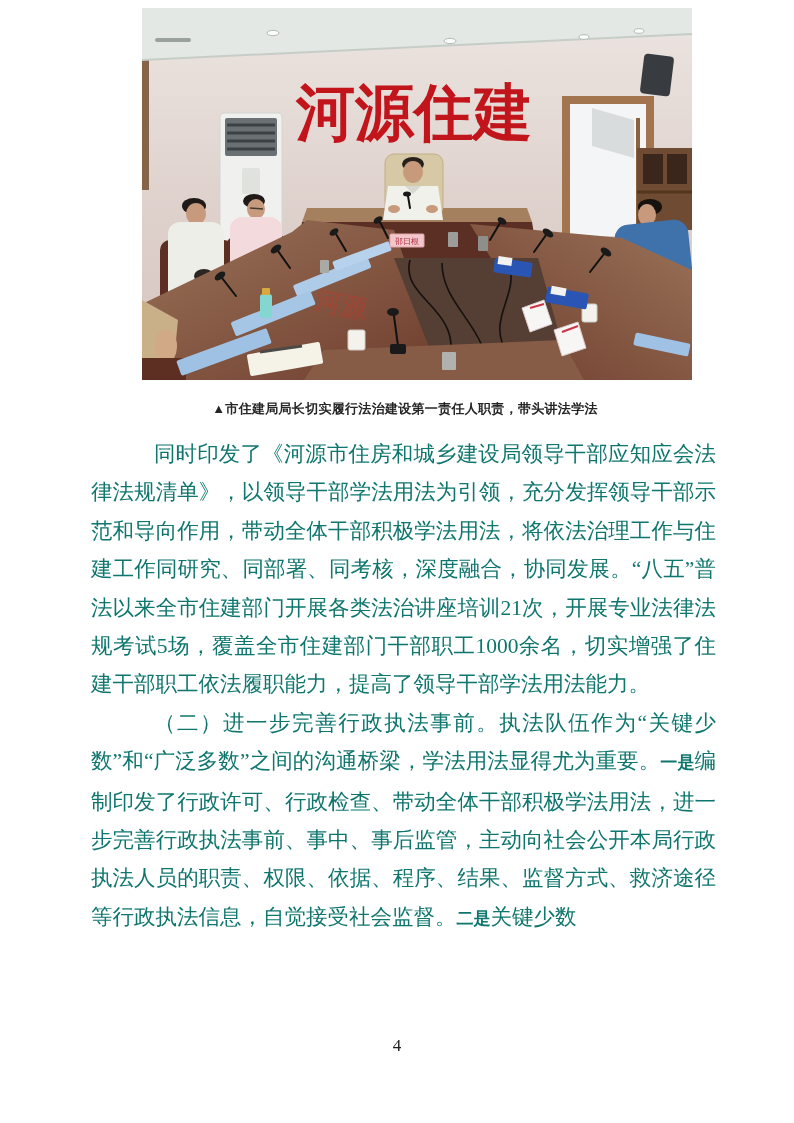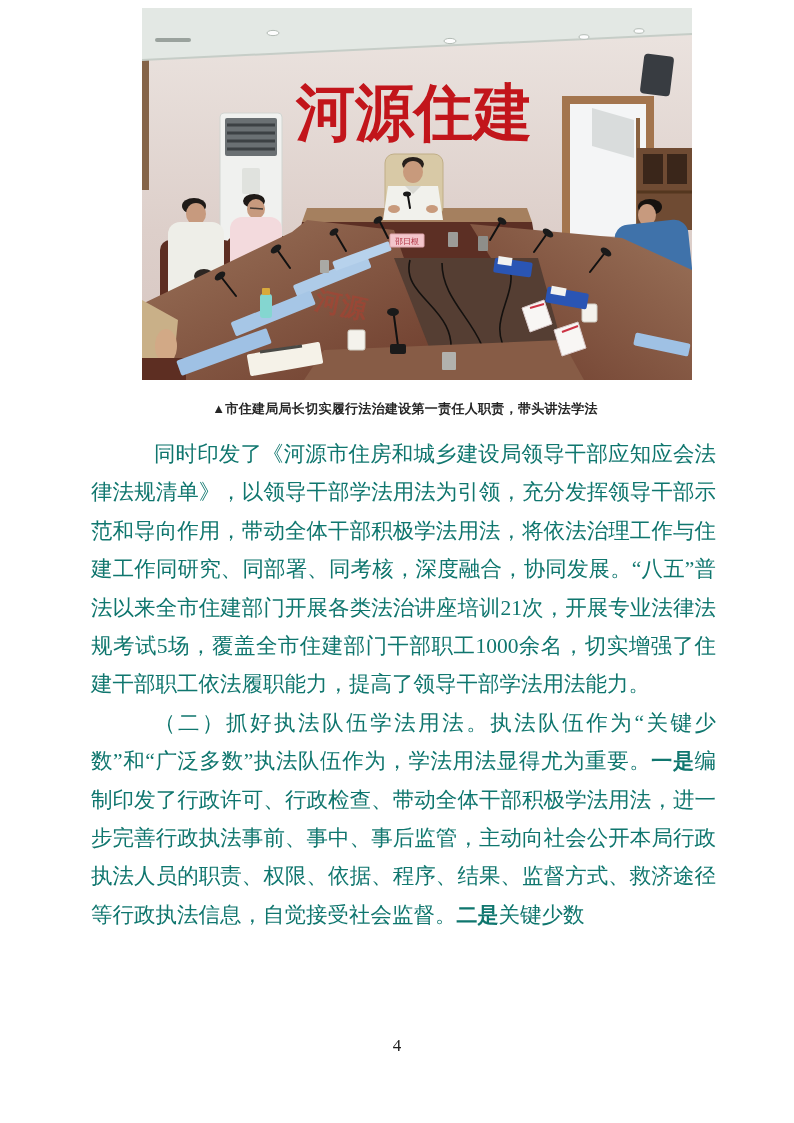--- a/index.html
+++ b/index.html
@@ -15,21 +15,21 @@
     position:absolute;left:8px;top:400px;width:794px;text-align:center;
     font-family:"Liberation Sans","DejaVu Sans",sans-serif;
     font-weight:700;font-size:13px;letter-spacing:.3px;color:#262626;
   }
   .body-text{
     position:absolute;left:85px;top:435px;width:625px;
     font-size:21.5px;line-height:38.4px;color:#0f766e;
     text-align:justify;text-justify:inter-character;margin-left:6px;
   }
   .body-text p{margin:0;text-indent:63px;}
-  .body-text b{font-weight:700;font-family:"Liberation Sans","DejaVu Sans",sans-serif;font-size:21px;}
+  .body-text b{font-weight:700;font-family:"Liberation Sans","DejaVu Sans",sans-serif;font-size:17px;}
   .page-number{
     position:absolute;left:0;top:1036px;width:794px;text-align:center;
     font-size:17px;color:#1c1c1c;
   }
 </style>
 </head>
 <body>
 
 <div class="photo-wrap">
   <svg width="550" height="372" viewBox="0 0 550 372" xmlns="http://www.w3.org/2000/svg">
@@ -220,16 +220,16 @@
     </g>
 
     <text x="172" y="300" font-size="26" font-weight="bold" fill="#c0392b" opacity="0.4" transform="rotate(12 172 300)">河源</text>
   </svg>
 </div>
 
 <div class="caption">▲市住建局局长切实履行法治建设第一责任人职责，带头讲法学法</div>
 
 <div class="body-text">
     <p><span>同时印发了《河源市住房和城乡建设局领导干部应知应会法律法规清单》，以领导干部学法用法为引领，充分发挥领导干部示范和导向作用，带动全体干部积极学法用法，将依法治理工作与住建工作同研究、同部署、同考核，深度融合，协同发展。“八五”普法以来全市住建部门开展各类法治讲座培训21次，开展专业法律法规考试5场，覆盖全市住建部门干部职工1000余名，切实增强了住建干部职工依法履职能力，提高了领导干部学法用法能力。</span></p>
-    <p><span>（二）抓好执法队伍学法用法。执法队伍作为“关键少数”和“广泛多数”执法队伍作为，学法用法显得尤为重要。</span><b>一是</b><span>编制印发了行政许可、行政检查、带动全体干部积极学法用法，进一步完善行政执法事前、事中、事后监管，主动向社会公开本局行政执法人员的职责、权限、依据、程序、结果、监督方式、救济途径等行政执法信息，自觉接受社会监督。</span><b>二是</b><span>关键少数</span></p>
+    <p><span>（二）进一步完善行政执法事前。执法队伍作为“关键少数”和“广泛多数”之间的沟通桥梁，学法用法显得尤为重要。</span><b>一是</b><span>编制印发了行政许可、行政检查、带动全体干部积极学法用法，进一步完善行政执法事前、事中、事后监管，主动向社会公开本局行政执法人员的职责、权限、依据、程序、结果、监督方式、救济途径等行政执法信息，自觉接受社会监督。</span><b>二是</b><span>关键少数</span></p>
   </div>
 
 <div class="page-number">4</div>
 
 </body></html>

